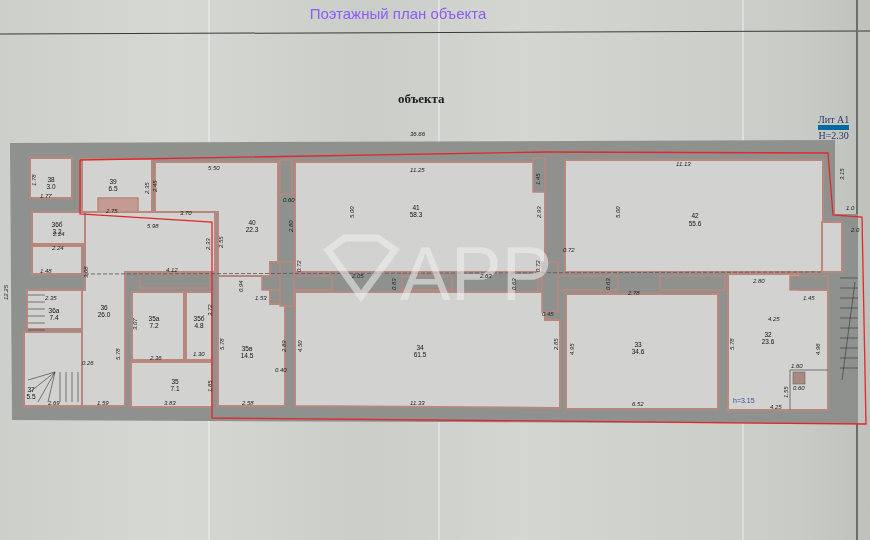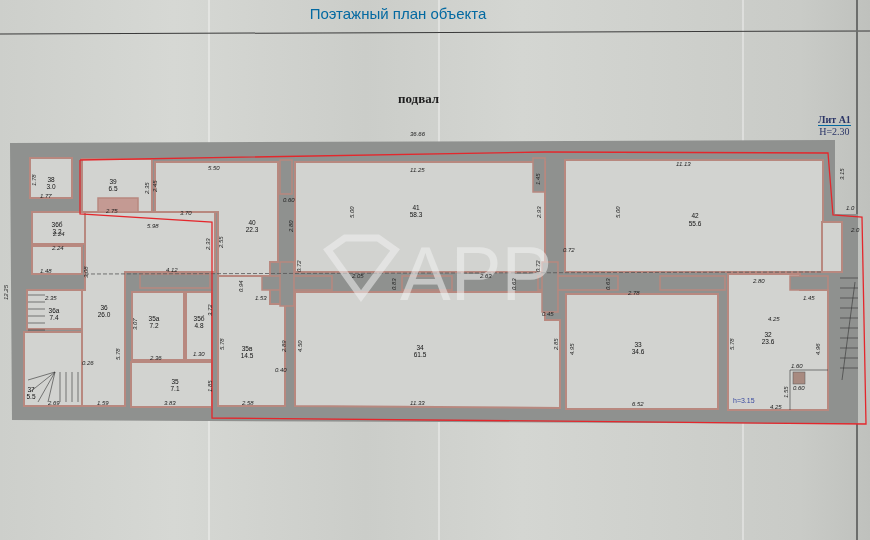--- a/index.html
+++ b/index.html
@@ -5,49 +5,49 @@
   * { box-sizing: border-box; margin: 0; padding: 0; }
   html, body { width: 870px; height: 540px; overflow: hidden; }
   body {
     background: linear-gradient(90deg, #cdcfcb 0%, #d6d8d4 20%, #cbcdc9 42%, #d4d6d2 60%, #c9cbc7 92%, #bfc1bd 100%);
     font-family: "Liberation Sans", sans-serif;
     position: relative;
   }
   .fold { position: absolute; top: 0; bottom: 0; width: 2px; background: rgba(255,255,255,0.35); }
   .title {
     position: absolute; left: 0; width: 796px; top: 5px; text-align: center;
-    font-size: 15px; color: #0369a1;
+    font-size: 15px; color: #8b5cf6;
   }
   .title-line { position: absolute; left: 0; top: 32px; width: 870px; height: 1px; background: #3a3a3a; transform: rotate(-0.2deg); }
   .vline { position: absolute; right: 12px; top: 0; width: 2px; height: 540px; background: #6c6e6c; }
   .subtitle {
     position: absolute; left: 398px; top: 91px; font-family: "Liberation Serif", serif;
     font-size: 13px; font-weight: bold; color: #1e1e1e;
   }
   .lit {
     position: absolute; left: 818px; top: 114px; font-family: "Liberation Serif", serif;
     font-size: 10px; color: #2a3466; text-align: center; line-height: 11px;
   }
-  .lit .l1 { border-bottom: 1px solid #0369a1; font-weight: bold; }
+  .lit .l1 { border-bottom: 5px solid #0369a1; }
   svg.plan { position: absolute; left: 0; top: 0; }
   .dim { font-family: "Liberation Sans", sans-serif; font-size: 6px; font-style: italic; fill: #222; }
   .rm { font-family: "Liberation Sans", sans-serif; font-size: 6.5px; fill: #111; text-anchor: middle; }
   .hlabel { font-family: "Liberation Sans", sans-serif; font-size: 7px; fill: #3a4aa0; }
 </style>
 </head>
 <body>
 
 <div class="fold" style="left:208px"></div>
 <div class="fold" style="left:438px"></div>
 <div class="fold" style="left:742px"></div>
 
 <div class="title">Поэтажный план объекта</div>
 <div class="title-line"></div>
 <div class="vline"></div>
-<div class="subtitle">подвал</div>
+<div class="subtitle">объекта</div>
 <div class="lit">
   <div class="l1">Лит А1</div>
   <div>H=2.30</div>
 </div>
 
 <svg class="plan" width="870" height="540" viewBox="0 0 870 540">
 
   <polygon points="10,143 835,140 835,214 858,214 858,424 12,420" fill="#8f918f"></polygon>
 
   <g fill="#d2d3d0" stroke="#b8887f" stroke-width="2">

